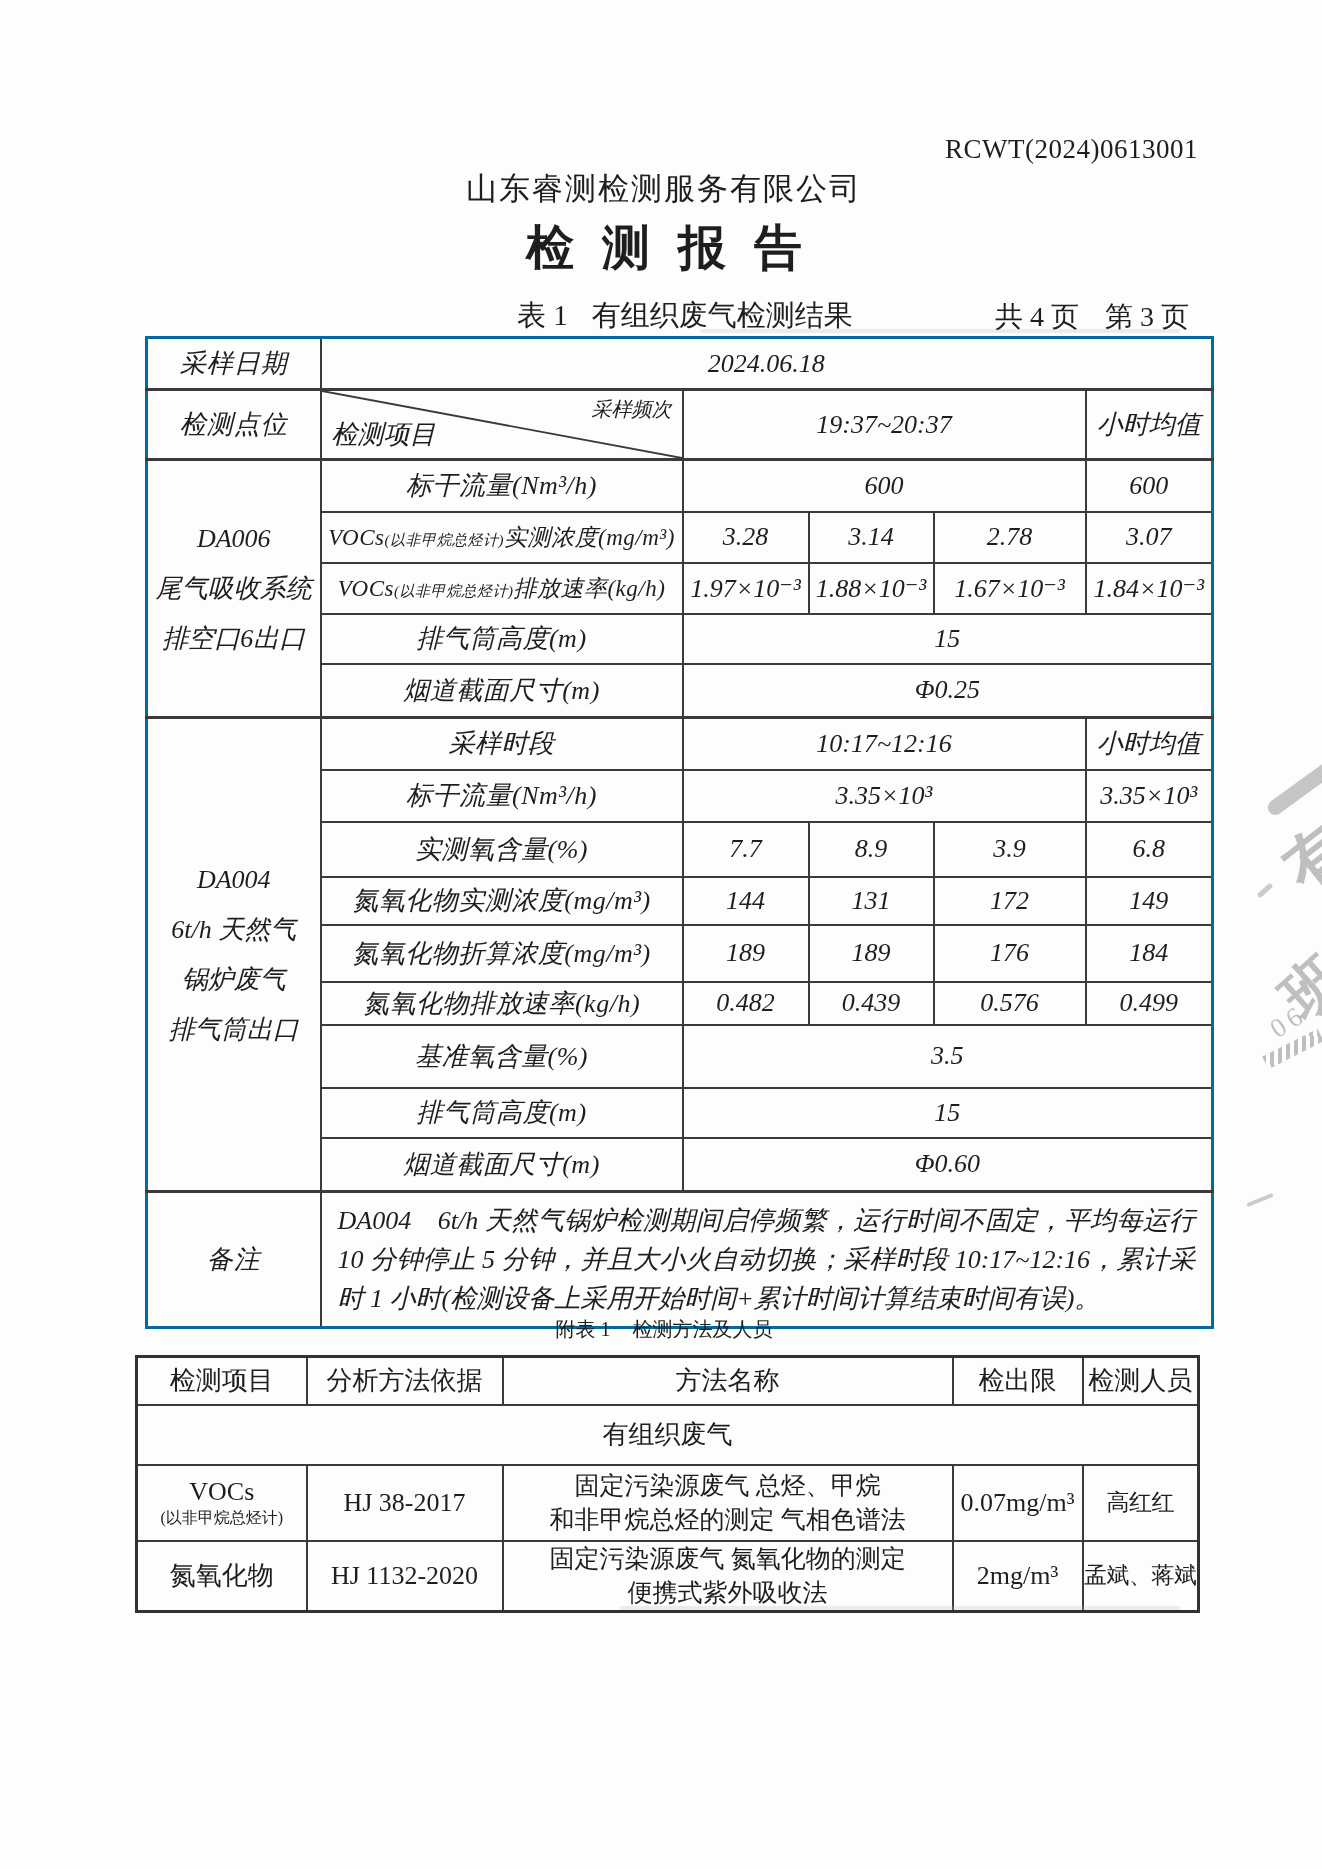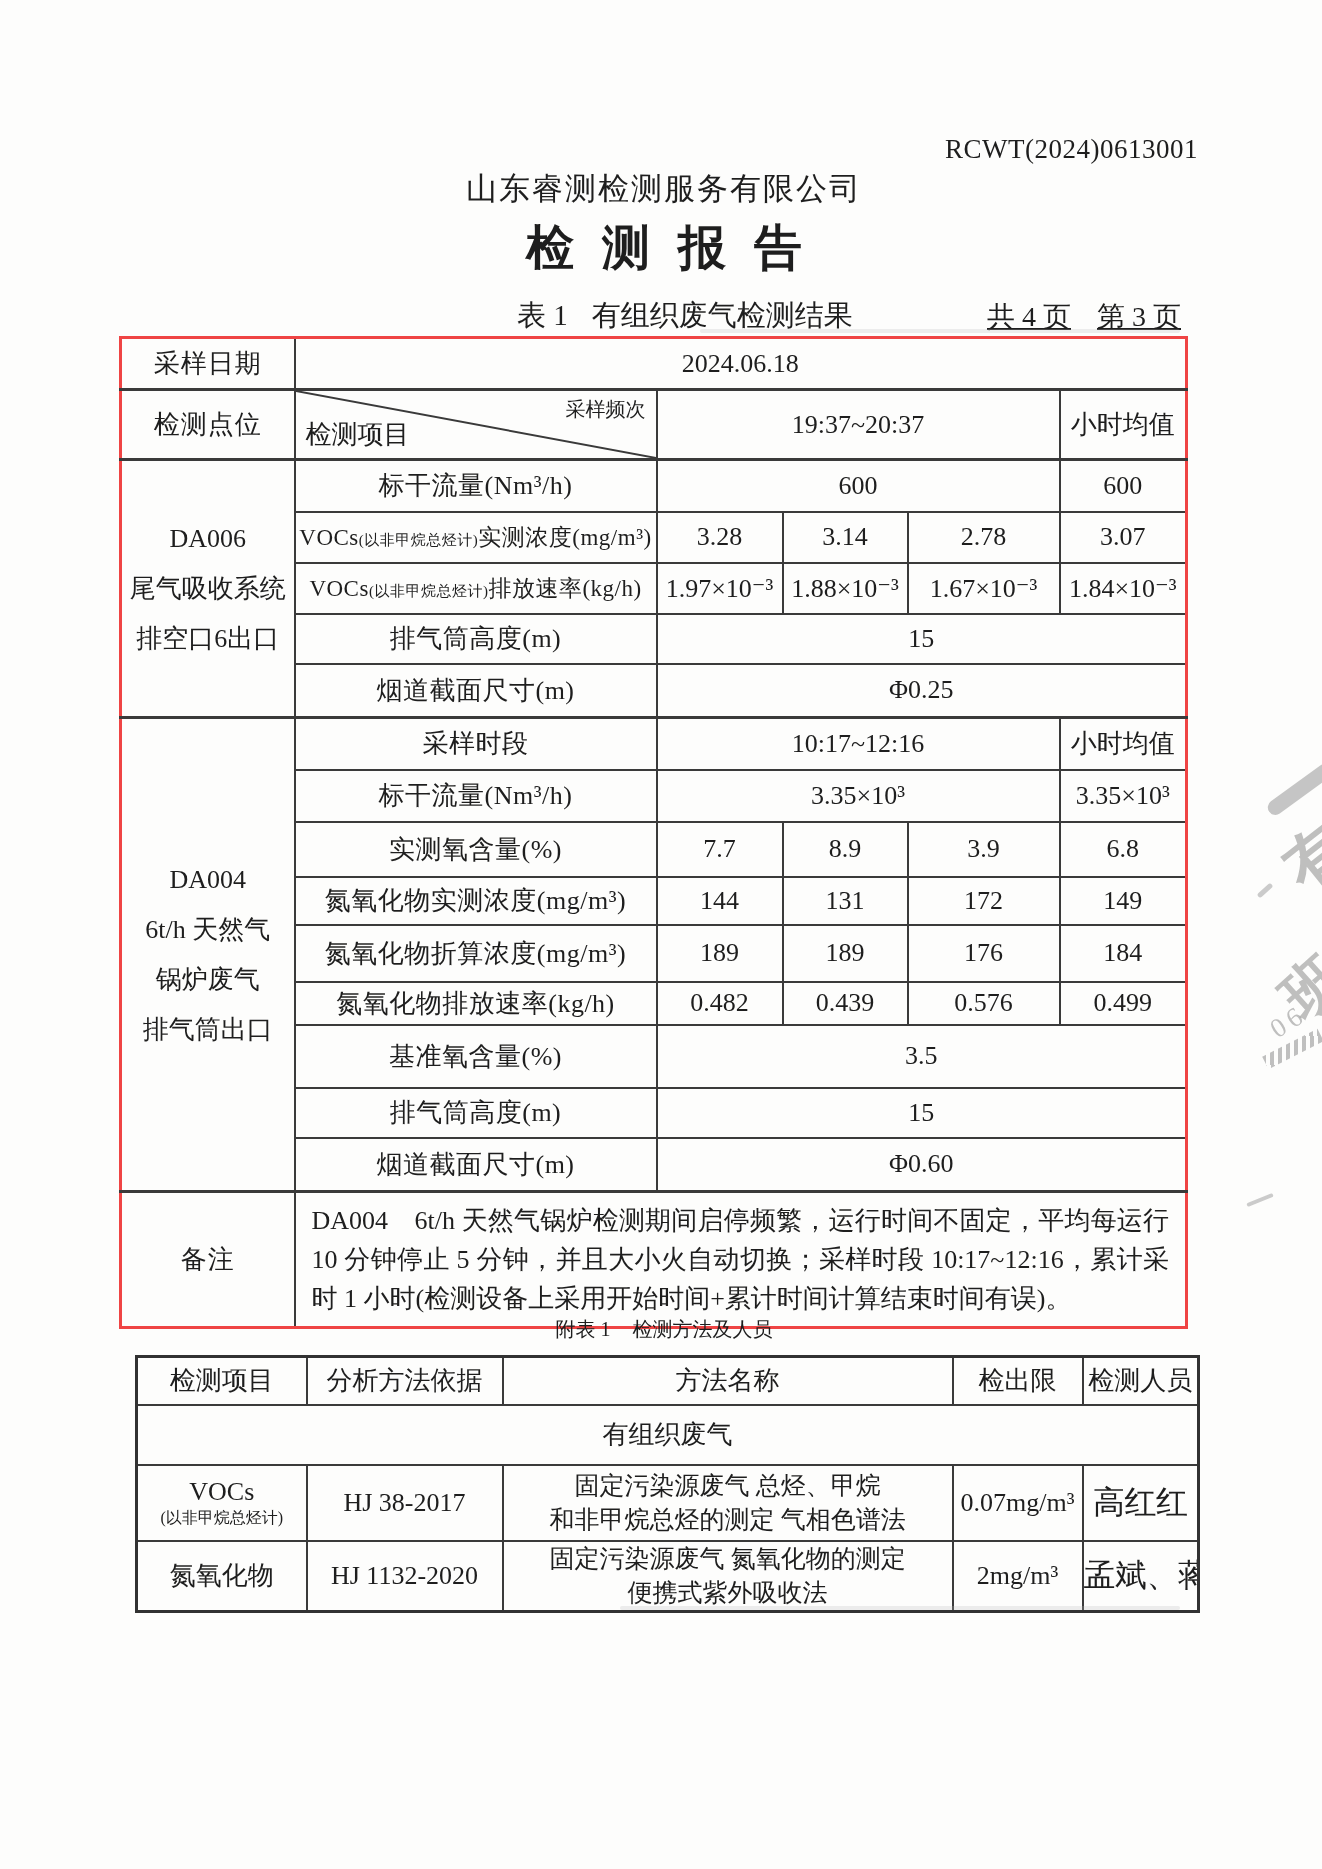--- a/index.html
+++ b/index.html
@@ -10,40 +10,40 @@
     color:#1e1e1e;
   }
   .report-number{position:absolute; top:134px; right:124px; font-size:27px; letter-spacing:0.5px;margin-left:48px;}
   .company-name{position:absolute; top:168px; left:131px; width:1066px; text-align:center;
     font-size:31px; letter-spacing:2px;}
   .doc-title{position:absolute; top:216px; left:131px; width:1066px; text-align:center;
     font-size:48px; font-weight:bold; letter-spacing:28px; text-indent:28px;}
   .caption-row{position:absolute; top:296px; left:131px; width:1066px; height:36px; font-size:29px;}
   .t1-caption{position:absolute; left:386px; top:0;}
   .t1-caption .gap{display:inline-block; width:24px;}
-  .pagination{position:absolute; right:16px; top:2px; font-size:28px;text-decoration:underline;}
+  .pagination{position:absolute; right:8px; top:2px; font-size:28px;}
   .pagination .gap{display:inline-block; width:26px;}
   .t2-caption{position:absolute; top:1316px; left:131px; width:1066px; text-align:center; font-size:20px;}
   .t2-caption .gap{display:inline-block; width:22px;}
 
   table{border-collapse:collapse; table-layout:fixed; position:absolute; background:transparent;}
-  table.t1{left:119px; top:336px; width:1066px; border:3px solid #ef4444;}
+  table.t1{left:145px; top:336px; width:1066px; border:3px solid #0369a1;font-style:italic;}
   table.t2{left:135px; top:1355px; width:1062px; border:3px solid #323232;}
   td{border:2px solid #3a3a3a; text-align:center; vertical-align:middle;
      font-size:26px; padding:0; overflow:hidden;}
   tr.sep td{border-top-width:3px;}
   td.lbl{letter-spacing:1px;}
   td.param{letter-spacing:0.5px;}
   td.pt div{line-height:50px;}
   td.voc-row{font-size:23px;}
   .voc-small{font-size:15px;}
   .item-small{font-size:16px; display:block; line-height:22px;}
   td.remark-cell{text-align:justify; padding:8px 16px; line-height:39px; font-size:26px;}
   td.method-cell div{line-height:34px; font-size:25px;}
-  td.personnel-cell{font-size:32px; white-space:nowrap; letter-spacing:-0.5px;margin-left:44px;}
+  td.personnel-cell{font-size:23px; white-space:nowrap; letter-spacing:-0.5px;margin-left:44px;}
   td.two-line{line-height:30px;}
 
   .diag-cell{position:relative;}
   .diag-cell svg{position:absolute; inset:0; width:100%; height:100%;}
   .diag-top{position:absolute; top:5px; right:10px; font-size:20px;}
   .diag-bottom{position:absolute; bottom:6px; left:10px; font-size:26px;}
 
   
   .stamp{position:absolute; color:#8d8d8d; opacity:.55;}
   .stamp-bar{position:absolute; left:1262px; top:782px; width:76px; height:15px;

